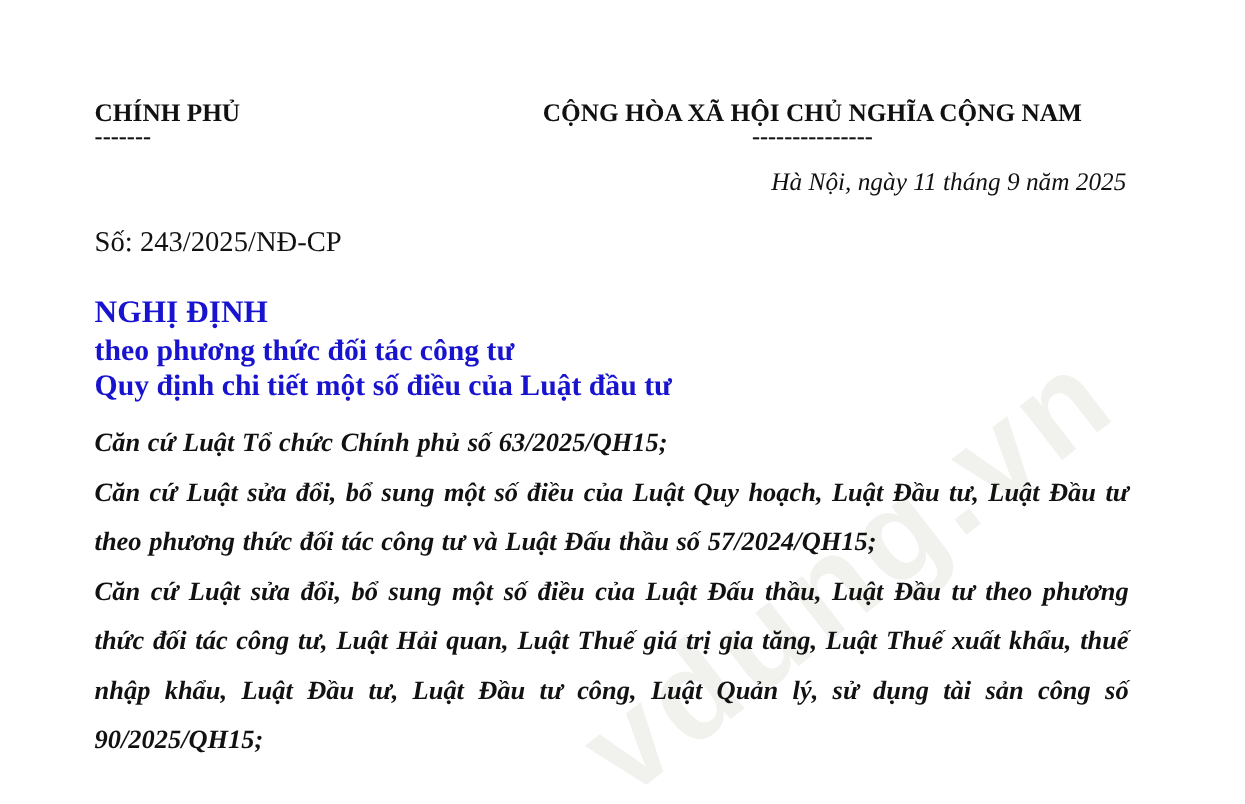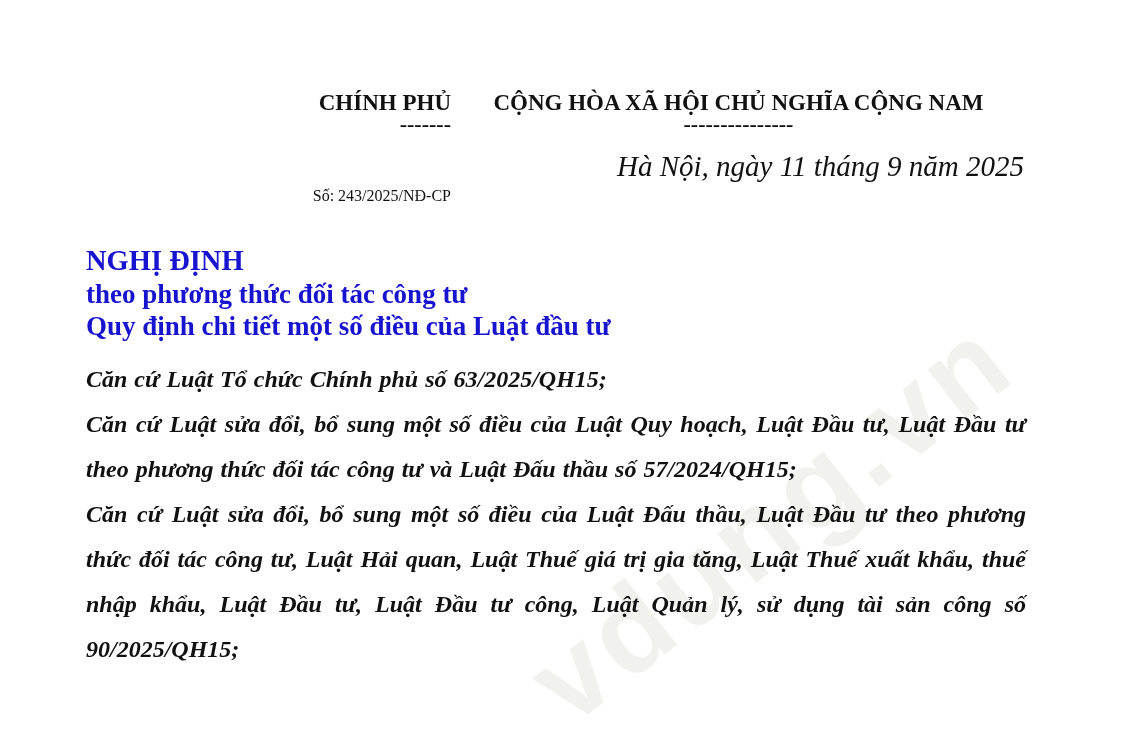--- a/index.html
+++ b/index.html
@@ -32,31 +32,31 @@
     pointer-events: none;
   }
 
   .content {
     position: relative;
     z-index: 1;
     padding: 88px 106px 0 86px;
   }
 
   .header { display: flex; }
-  .col-left  { width: 365px; text-align: right; }
+  .col-left  { width: 365px; text-align: left; }
   .col-right { flex: 1;      text-align: center; }
 
   .org, .national { font-weight: 700; font-size: 23px; line-height: 29px; }
   .motto          { font-weight: 700; font-size: 23px; line-height: 30px; }
   .divider        { font-weight: 700; font-size: 22px; line-height: 13px; }
 
-  .doc-number { font-size: 16px; line-height: 28px; margin-top: 52px; }
+  .doc-number { font-size: 26px; line-height: 28px; margin-top: 76px; }
   .dateline   {
     font-style: italic;
-    font-size: 29px;
+    font-size: 23px;
     line-height: 28px;
     margin-top: 22px;
     text-align: right;
     padding-right: 2px;
   }
 
   .title-block { margin-top: 34px; text-align: left; }
   .title-kind {
     font-weight: 700;
     font-size: 28.5px;

